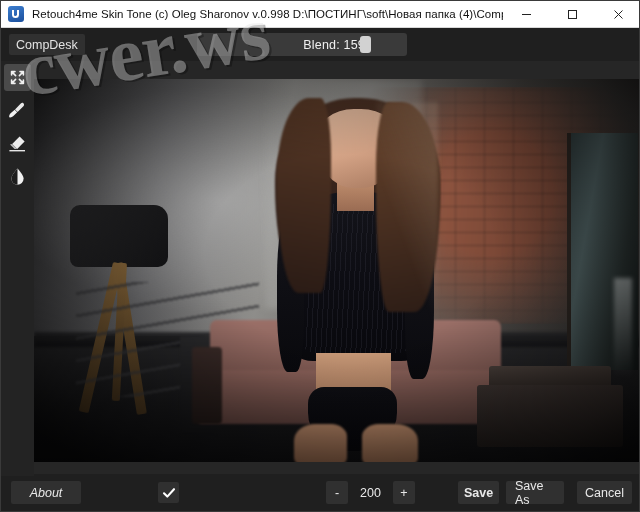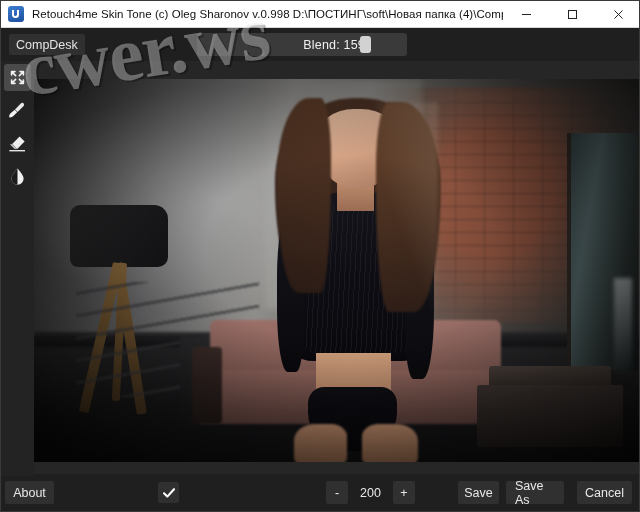--- a/index.html
+++ b/index.html
@@ -400,21 +400,21 @@
     display: flex;
     align-items: center;
     justify-content: center;
     background: #303030;
     border-radius: 2px;
     color: #e8e8e8;
     font-size: 12.5px;
     padding: 0 9px;
     box-sizing: border-box;
   }
-  #about-btn  { left: 4px;  width: 49px; }
+  #about-btn  { left: 10px;  width: 70px; font-style: italic; }
   #email-text {
     position: absolute;
     left: 70px; top: 7px;
     height: 23px;
     display: flex; align-items: center;
     color: #e0e0e0;
     font-size: 12.5px;
   }
   #hires-check {
     position: absolute;
@@ -435,21 +435,21 @@
   #zoom-minus { left: 325px; width: 22px; }
   #zoom-value {
     position: absolute;
     left: 352px; top: 7px;
     width: 35px; height: 23px;
     display: flex; align-items: center; justify-content: center;
     color: #e8e8e8;
     font-size: 12.5px;
   }
   #zoom-plus  { left: 392px; width: 22px; }
-  #save-btn     { left: 457px; width: 41px; }
+  #save-btn     { left: 457px; width: 41px; font-weight: bold; }
   #save-as-btn  { left: 505px; width: 58px; }
   #cancel-btn   { left: 576px; width: 55px; text-align: center; }
 </style>
 </head>
 <body>
 
 <div id="app-window">
 
   <div id="title-bar">
     <div id="app-icon"></div>

